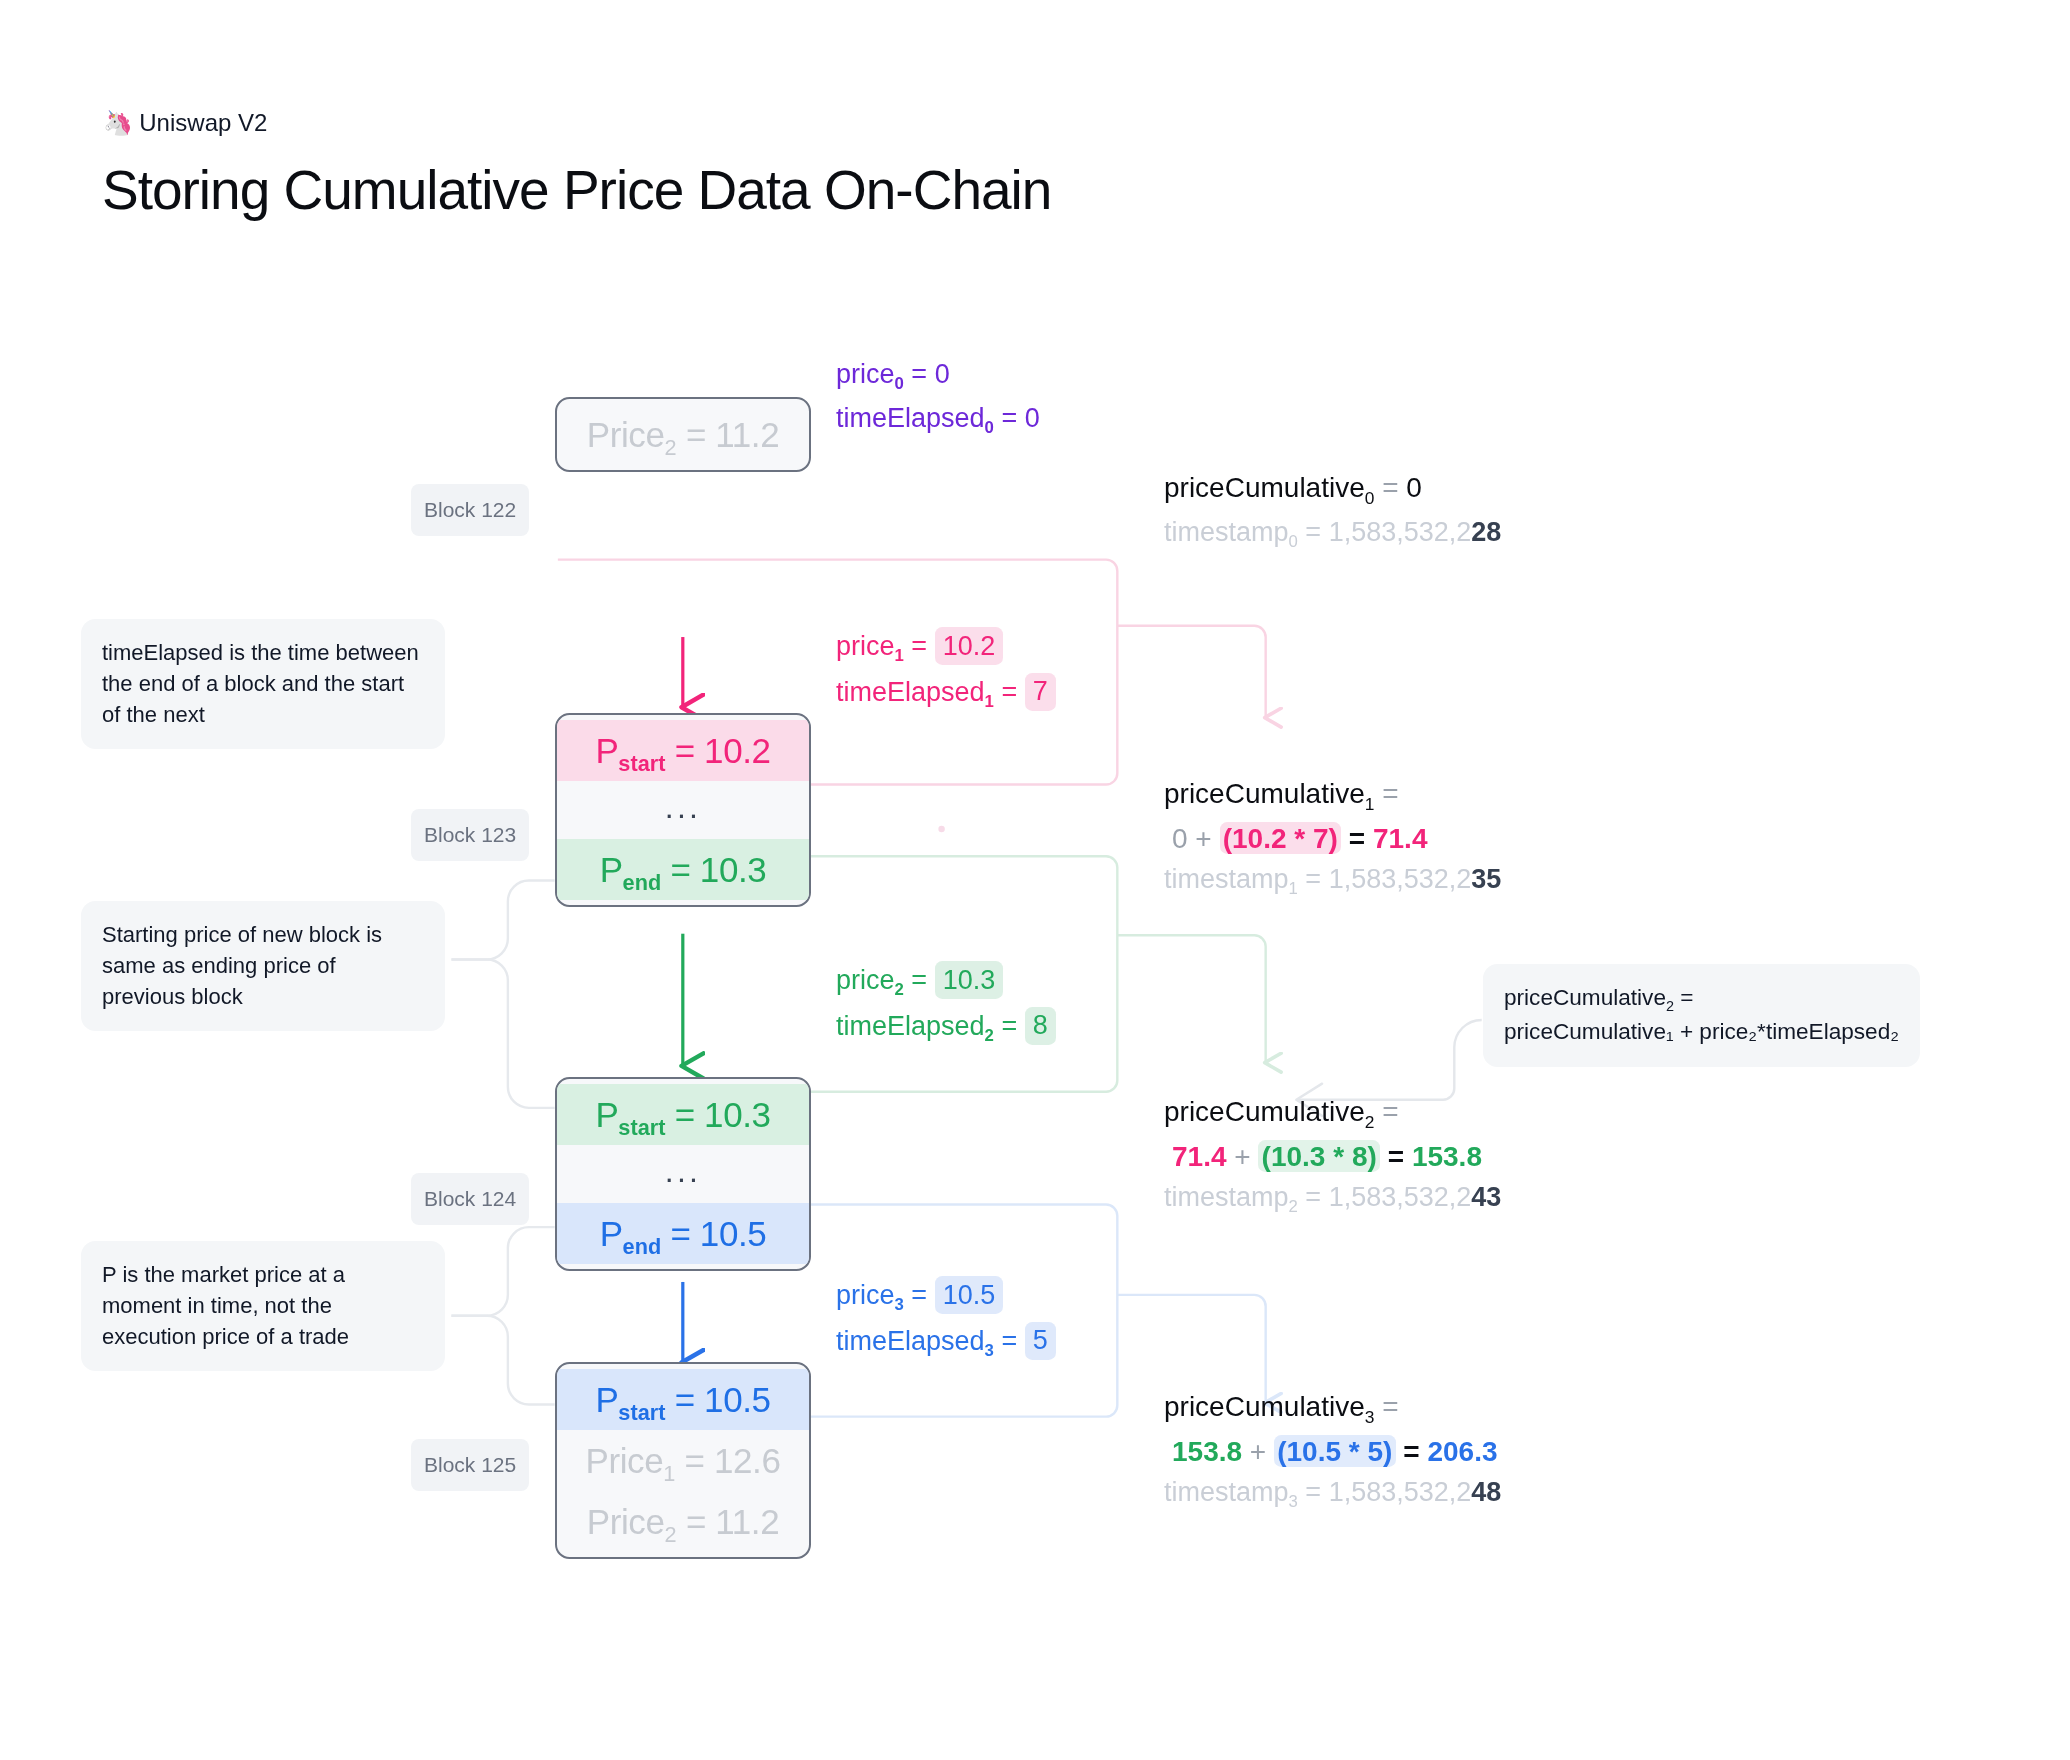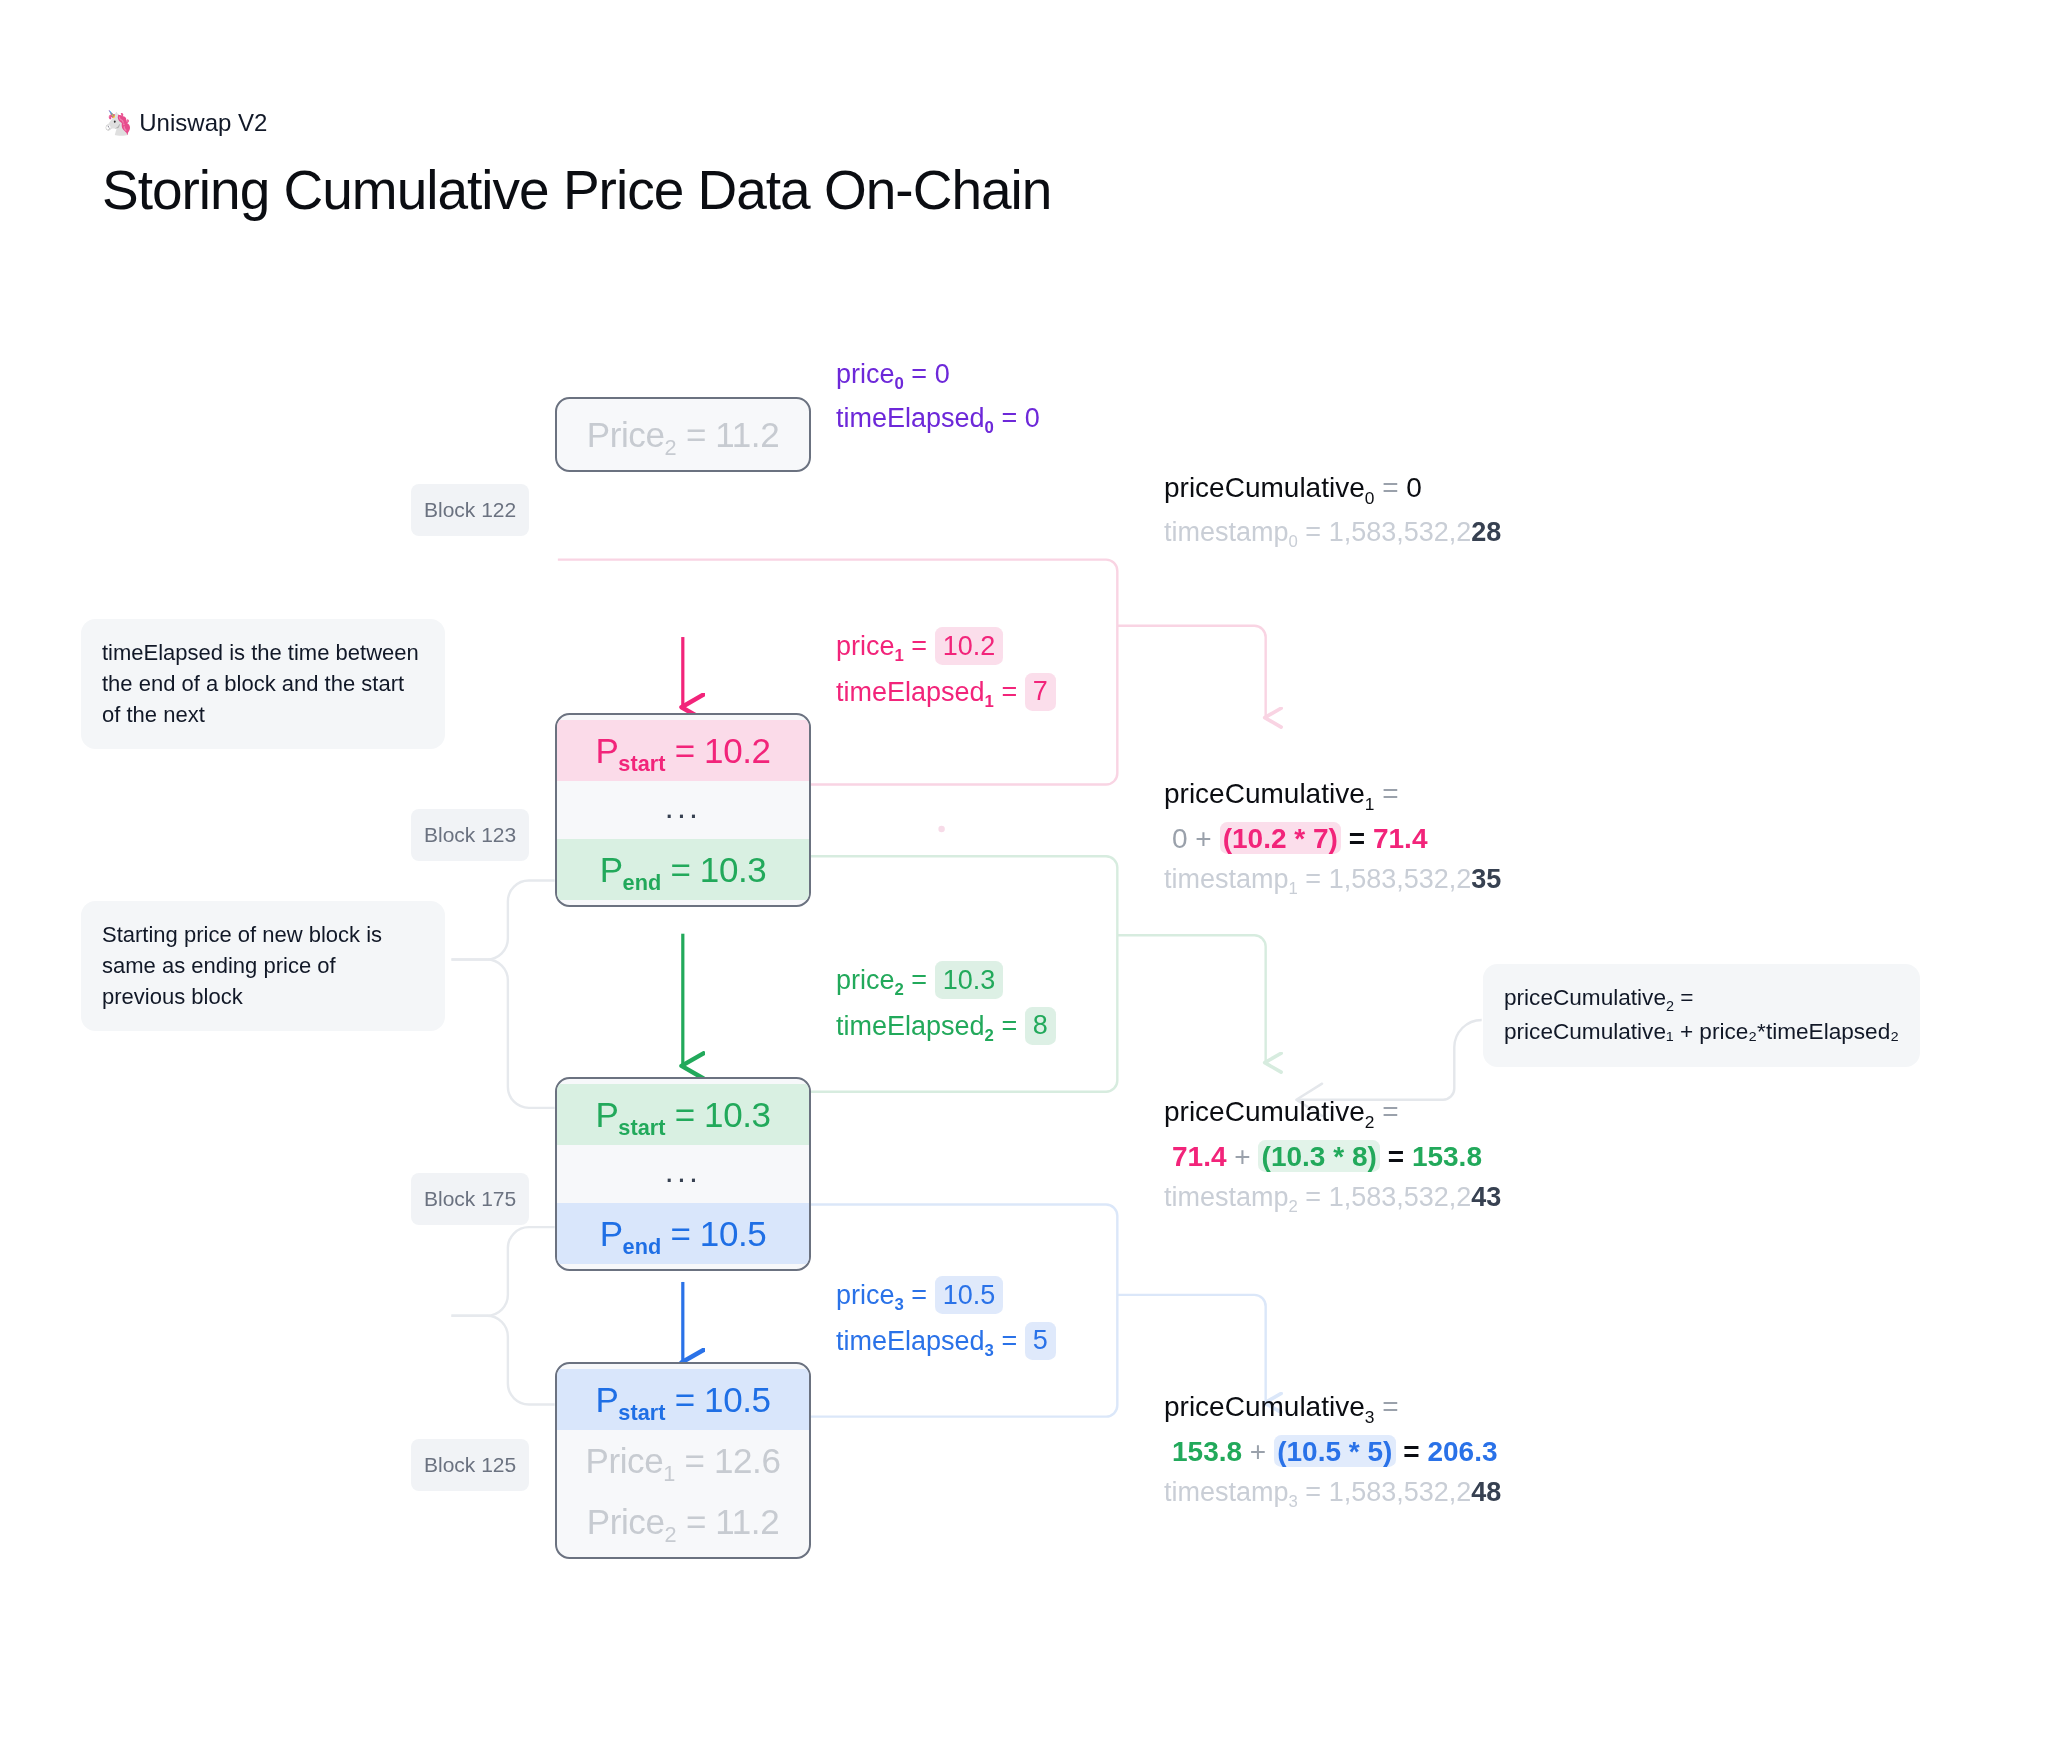--- a/index.html
+++ b/index.html
@@ -168,21 +168,21 @@
   </svg>
 
   <div class="brand">
     <span class="uni">🦄</span>
     <span>Uniswap V2</span>
   </div>
   <div class="title">Storing Cumulative Price Data On-Chain</div>
 
   <div class="block-pill" style="left:411px;top:484px;">Block 122</div>
   <div class="block-pill" style="left:411px;top:809px;">Block 123</div>
-  <div class="block-pill" style="left:411px;top:1173px;">Block 175</div>
+  <div class="block-pill" style="left:411px;top:1173px;">Block 124</div>
   <div class="block-pill" style="left:411px;top:1439px;">Block 125</div>
 
   <div class="block" style="top:397px;">
     <div class="row ghost">
       <span>Price</span><sub>2</sub><span class="eq">&nbsp;=&nbsp;</span><span>11.2</span>
     </div>
   </div>
 
   <div class="block" style="top:713px;">
     <div class="row hl pink">
@@ -211,20 +211,21 @@
     <div class="row ghost">
       <span>Price</span><sub>1</sub><span class="eq">&nbsp;=&nbsp;</span><span>12.6</span>
     </div>
     <div class="row ghost">
       <span>Price</span><sub>2</sub><span class="eq">&nbsp;=&nbsp;</span><span>11.2</span>
     </div>
   </div>
 
   <div class="note" style="left:81px;top:619px;">timeElapsed is the time between the end of a block and the start of the next</div>
   <div class="note" style="left:81px;top:901px;">Starting price of new block is same as ending price of previous block</div>
+  <div class="note" style="left:81px;top:1241px;">P is the market price at a moment in time, not the execution price of a trade</div>
 
   <div class="midlab gray" style="left:836px;top:357px;">
     <span class="ln">
       <span>price</span><sub>0</sub> = <span>0</span>
     </span>
     <span class="ln">
       <span>timeElapsed</span><sub>0</sub> = <span>0</span>
     </span>
   </div>
 

